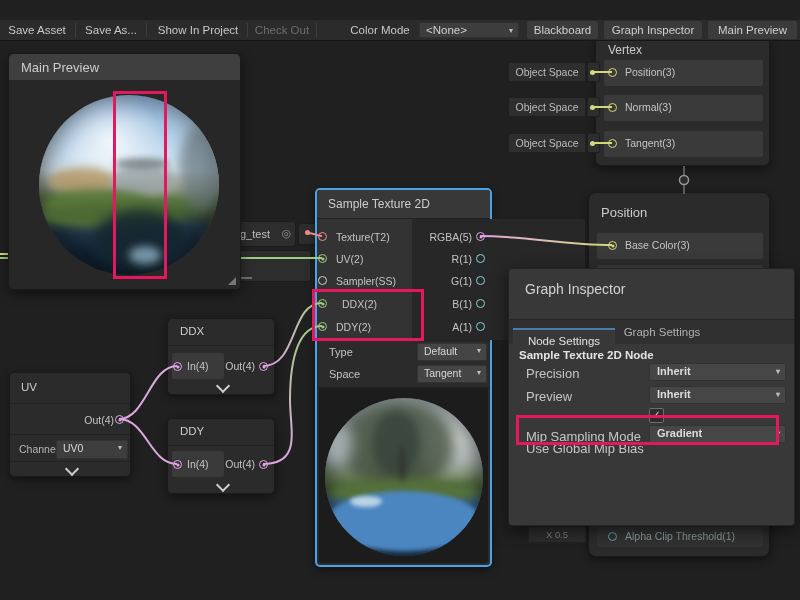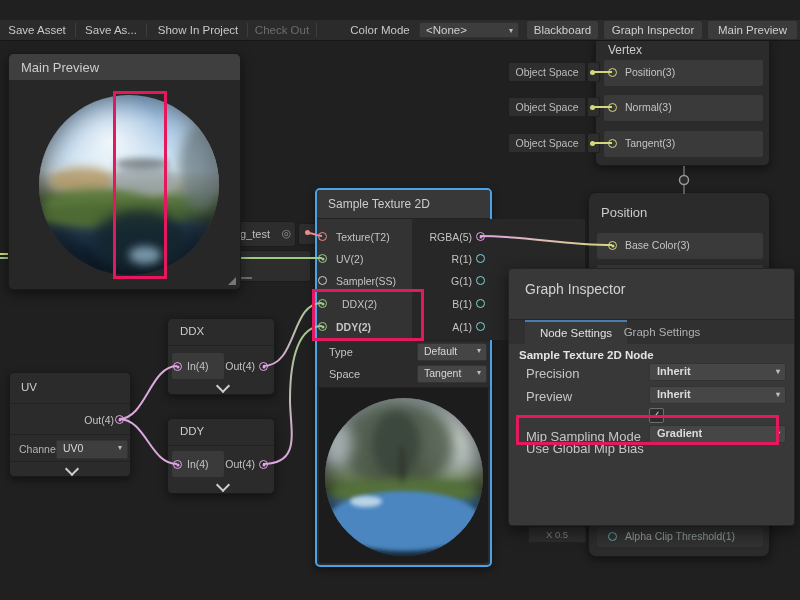--- a/index.html
+++ b/index.html
@@ -136,21 +136,21 @@
   <div class="abs node" style="left:315px;top:188px;width:177px;height:379px;border:2px solid var(--selection,#4aa3e8);border-radius:5px;z-index:3;">
     <div class="abs" style="left:0;top:0;right:0;height:29px;background:#383838;border-radius:3px 3px 0 0;border-bottom:1px solid #222;">
       <span class="ntitle" style="left:11px;top:7px;font-size:12px;">Sample Texture 2D</span>
     </div>
     <div class="abs" style="left:0;top:29px;width:95px;height:121px;background:#333333;"></div>
     <div class="abs" style="left:95px;top:29px;width:173px;height:121px;background:#272727;max-width:175px;"></div>
     <span class="plabel" style="left:19px;top:41px;">Texture(T2)</span>
     <span class="plabel" style="left:19px;top:63px;">UV(2)</span>
     <span class="plabel" style="left:19px;top:85px;">Sampler(SS)</span>
     <span class="plabel" style="left:25px;top:108px;">DDX(2)</span>
-    <span class="plabel" style="left:19px;top:131px;font-weight:bold;">DDY(2)</span>
+    <span class="plabel" style="left:19px;top:131px;">DDY(2)</span>
     <span class="plabel" style="left:95px;top:41px;width:60px;text-align:right;">RGBA(5)</span>
     <span class="plabel" style="left:95px;top:63px;width:60px;text-align:right;">R(1)</span>
     <span class="plabel" style="left:95px;top:85px;width:60px;text-align:right;">G(1)</span>
     <span class="plabel" style="left:95px;top:108px;width:60px;text-align:right;">B(1)</span>
     <span class="plabel" style="left:95px;top:131px;width:60px;text-align:right;">A(1)</span>
     <div class="abs" style="left:0;top:150px;right:0;height:1px;background:#222;"></div>
     <span class="plabel" style="left:12px;top:156px;font-size:11px;">Type</span>
     <div class="dd" style="left:100px;top:153px;width:62px;height:16px;">
       <span>Default</span>
       <span class="dda">▾</span>
@@ -260,21 +260,21 @@
       <div class="blob" style="left:0%;top:60%;width:80%;height:14%;background:#4e6a34;filter:blur(5px);"></div>
       <div class="blob" style="left:30%;top:64%;width:52%;height:34%;background:#15262f;filter:blur(6px);opacity:.9;"></div>
       <div class="blob" style="left:50%;top:84%;width:18%;height:10%;background:#8fb0c4;filter:blur(4px);opacity:.8;"></div>
     </div>
     <span class="abs" style="right:4px;bottom:4px;width:0;height:0;border-bottom:8px solid #777;border-left:8px solid transparent;"></span>
   </div>
 
   <div class="abs ghi" style="left:508px;top:268px;width:287px;height:258px;">
     <span class="ghi-title">Graph Inspector</span>
     <div class="tabrow">
-      <div class="itab active" style="left:16px;width:102px;">Node Settings</div>
+      <div class="itab active" style="left:4px;width:102px;margin-top:8px;">Node Settings</div>
       <div class="itab idle" style="left:102px;width:102px;">Graph Settings</div>
     </div>
     <span class="isec" style="left:10px;top:80px;">Sample Texture 2D Node</span>
     <span class="ilabel" style="left:17px;top:97px;">Precision</span>
     <div class="idd" style="left:140px;top:94px;width:128px;height:16px;">
       <span>Inherit</span>
       <span class="dda">▾</span>
     </div>
     <span class="ilabel" style="left:17px;top:120px;">Preview</span>
     <div class="idd" style="left:140px;top:117px;width:128px;height:16px;">

